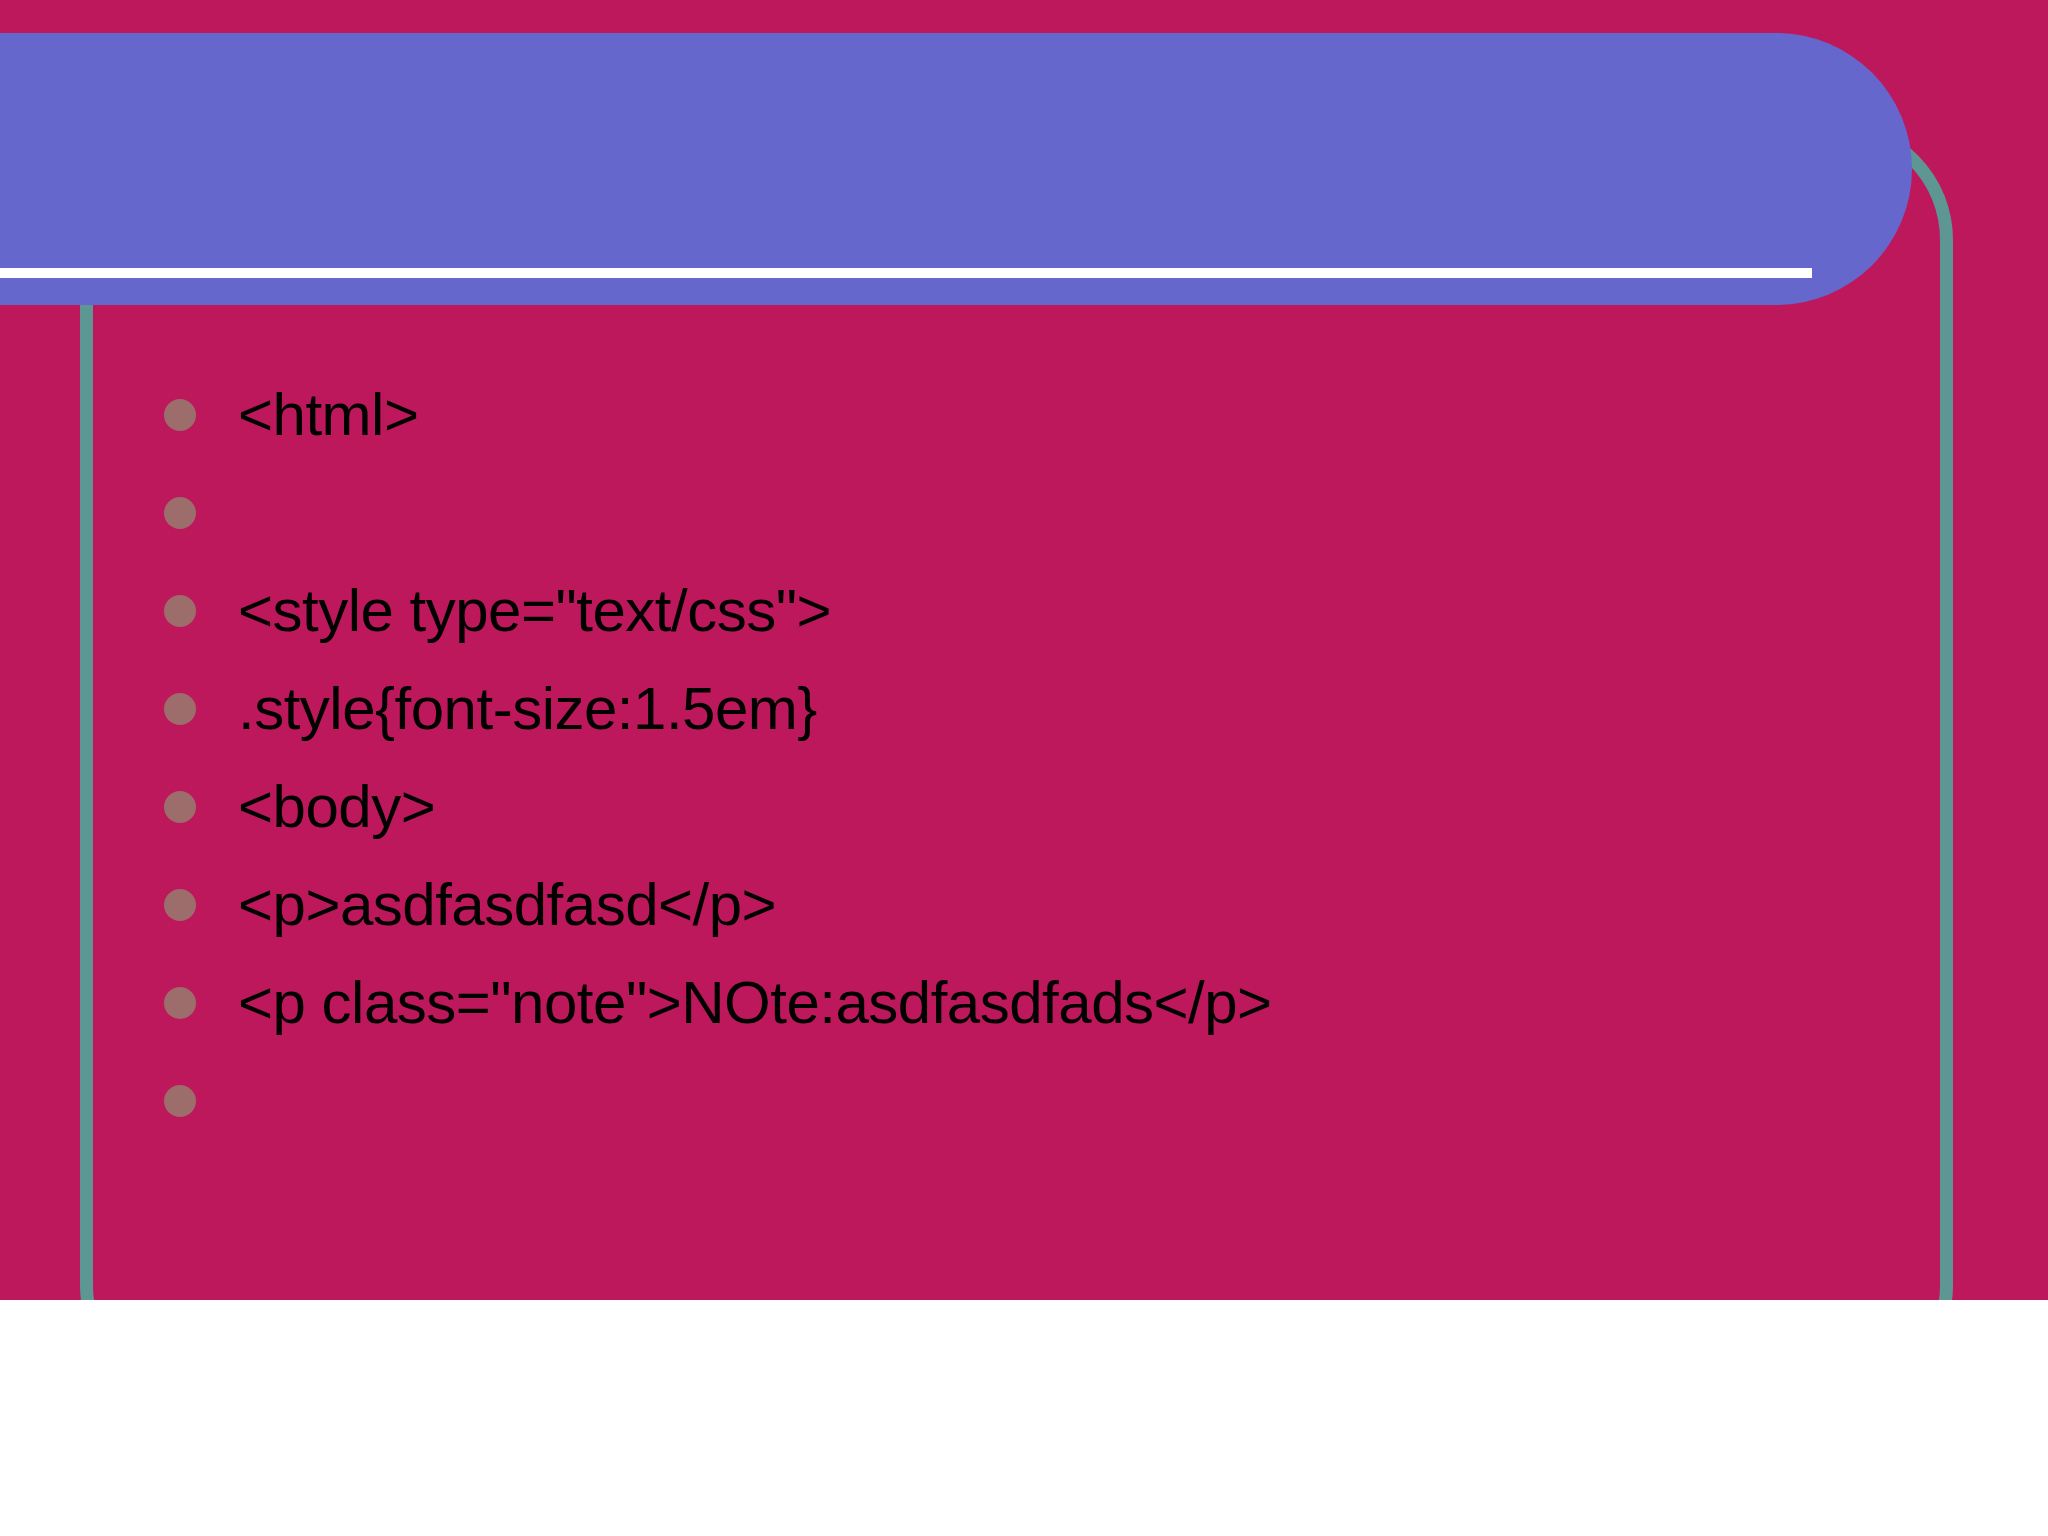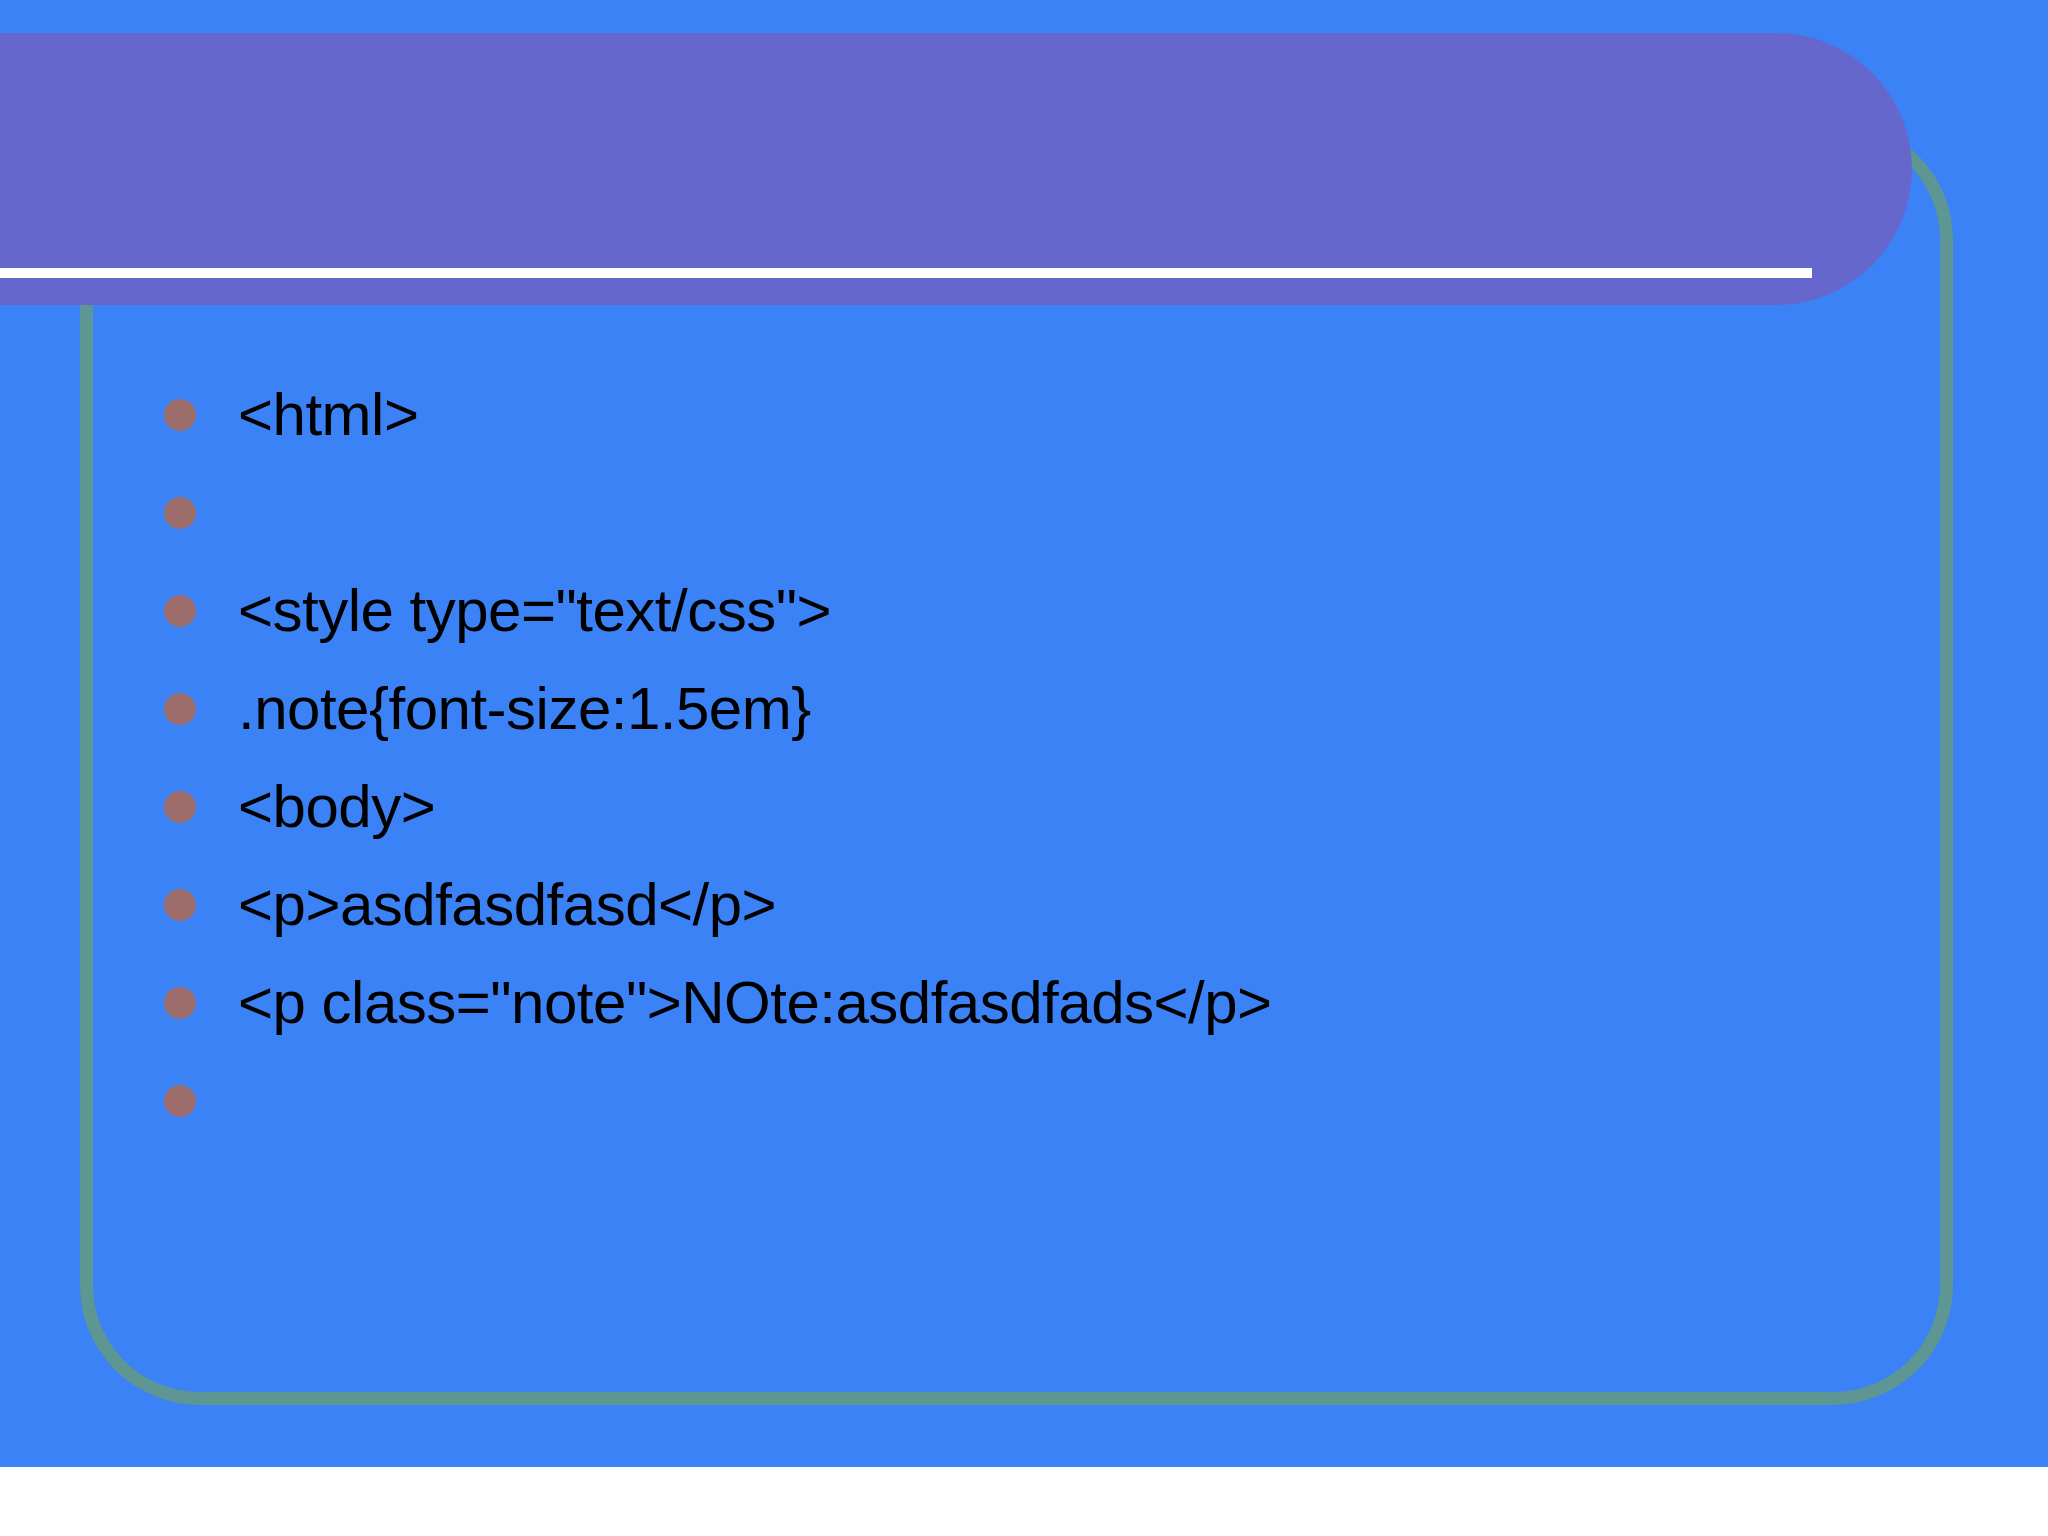--- a/index.html
+++ b/index.html
@@ -12,22 +12,22 @@
     width: 2048px;
     height: 1536px;
     overflow: hidden;
     font-family: "Liberation Sans", sans-serif;
     -webkit-font-smoothing: antialiased;
   }
 
   #slide {
     position: relative;
     width: 2048px;
-    height: 1467px;
-    background: #3b82f6;
+    height: 1300px;
+    background: #be185d;
     overflow: hidden;
   }
 
   
   .content-frame {
     position: absolute;
     left: 80px;
     top: 120px;
     width: 1873px;
     height: 1285px;
@@ -142,21 +142,21 @@
       <span class="bullet-dot"></span>
     </li>
 
     <li class="bullet-item">
       <span class="bullet-dot"></span>
       <span class="bullet-text">&lt;style type="text/css"&gt;</span>
     </li>
 
     <li class="bullet-item">
       <span class="bullet-dot"></span>
-      <span class="bullet-text">.note{font-size:1.5em}</span>
+      <span class="bullet-text">.style{font-size:1.5em}</span>
     </li>
 
 
 
     <li class="bullet-item">
       <span class="bullet-dot"></span>
       <span class="bullet-text">&lt;body&gt;</span>
     </li>
 
     <li class="bullet-item">

